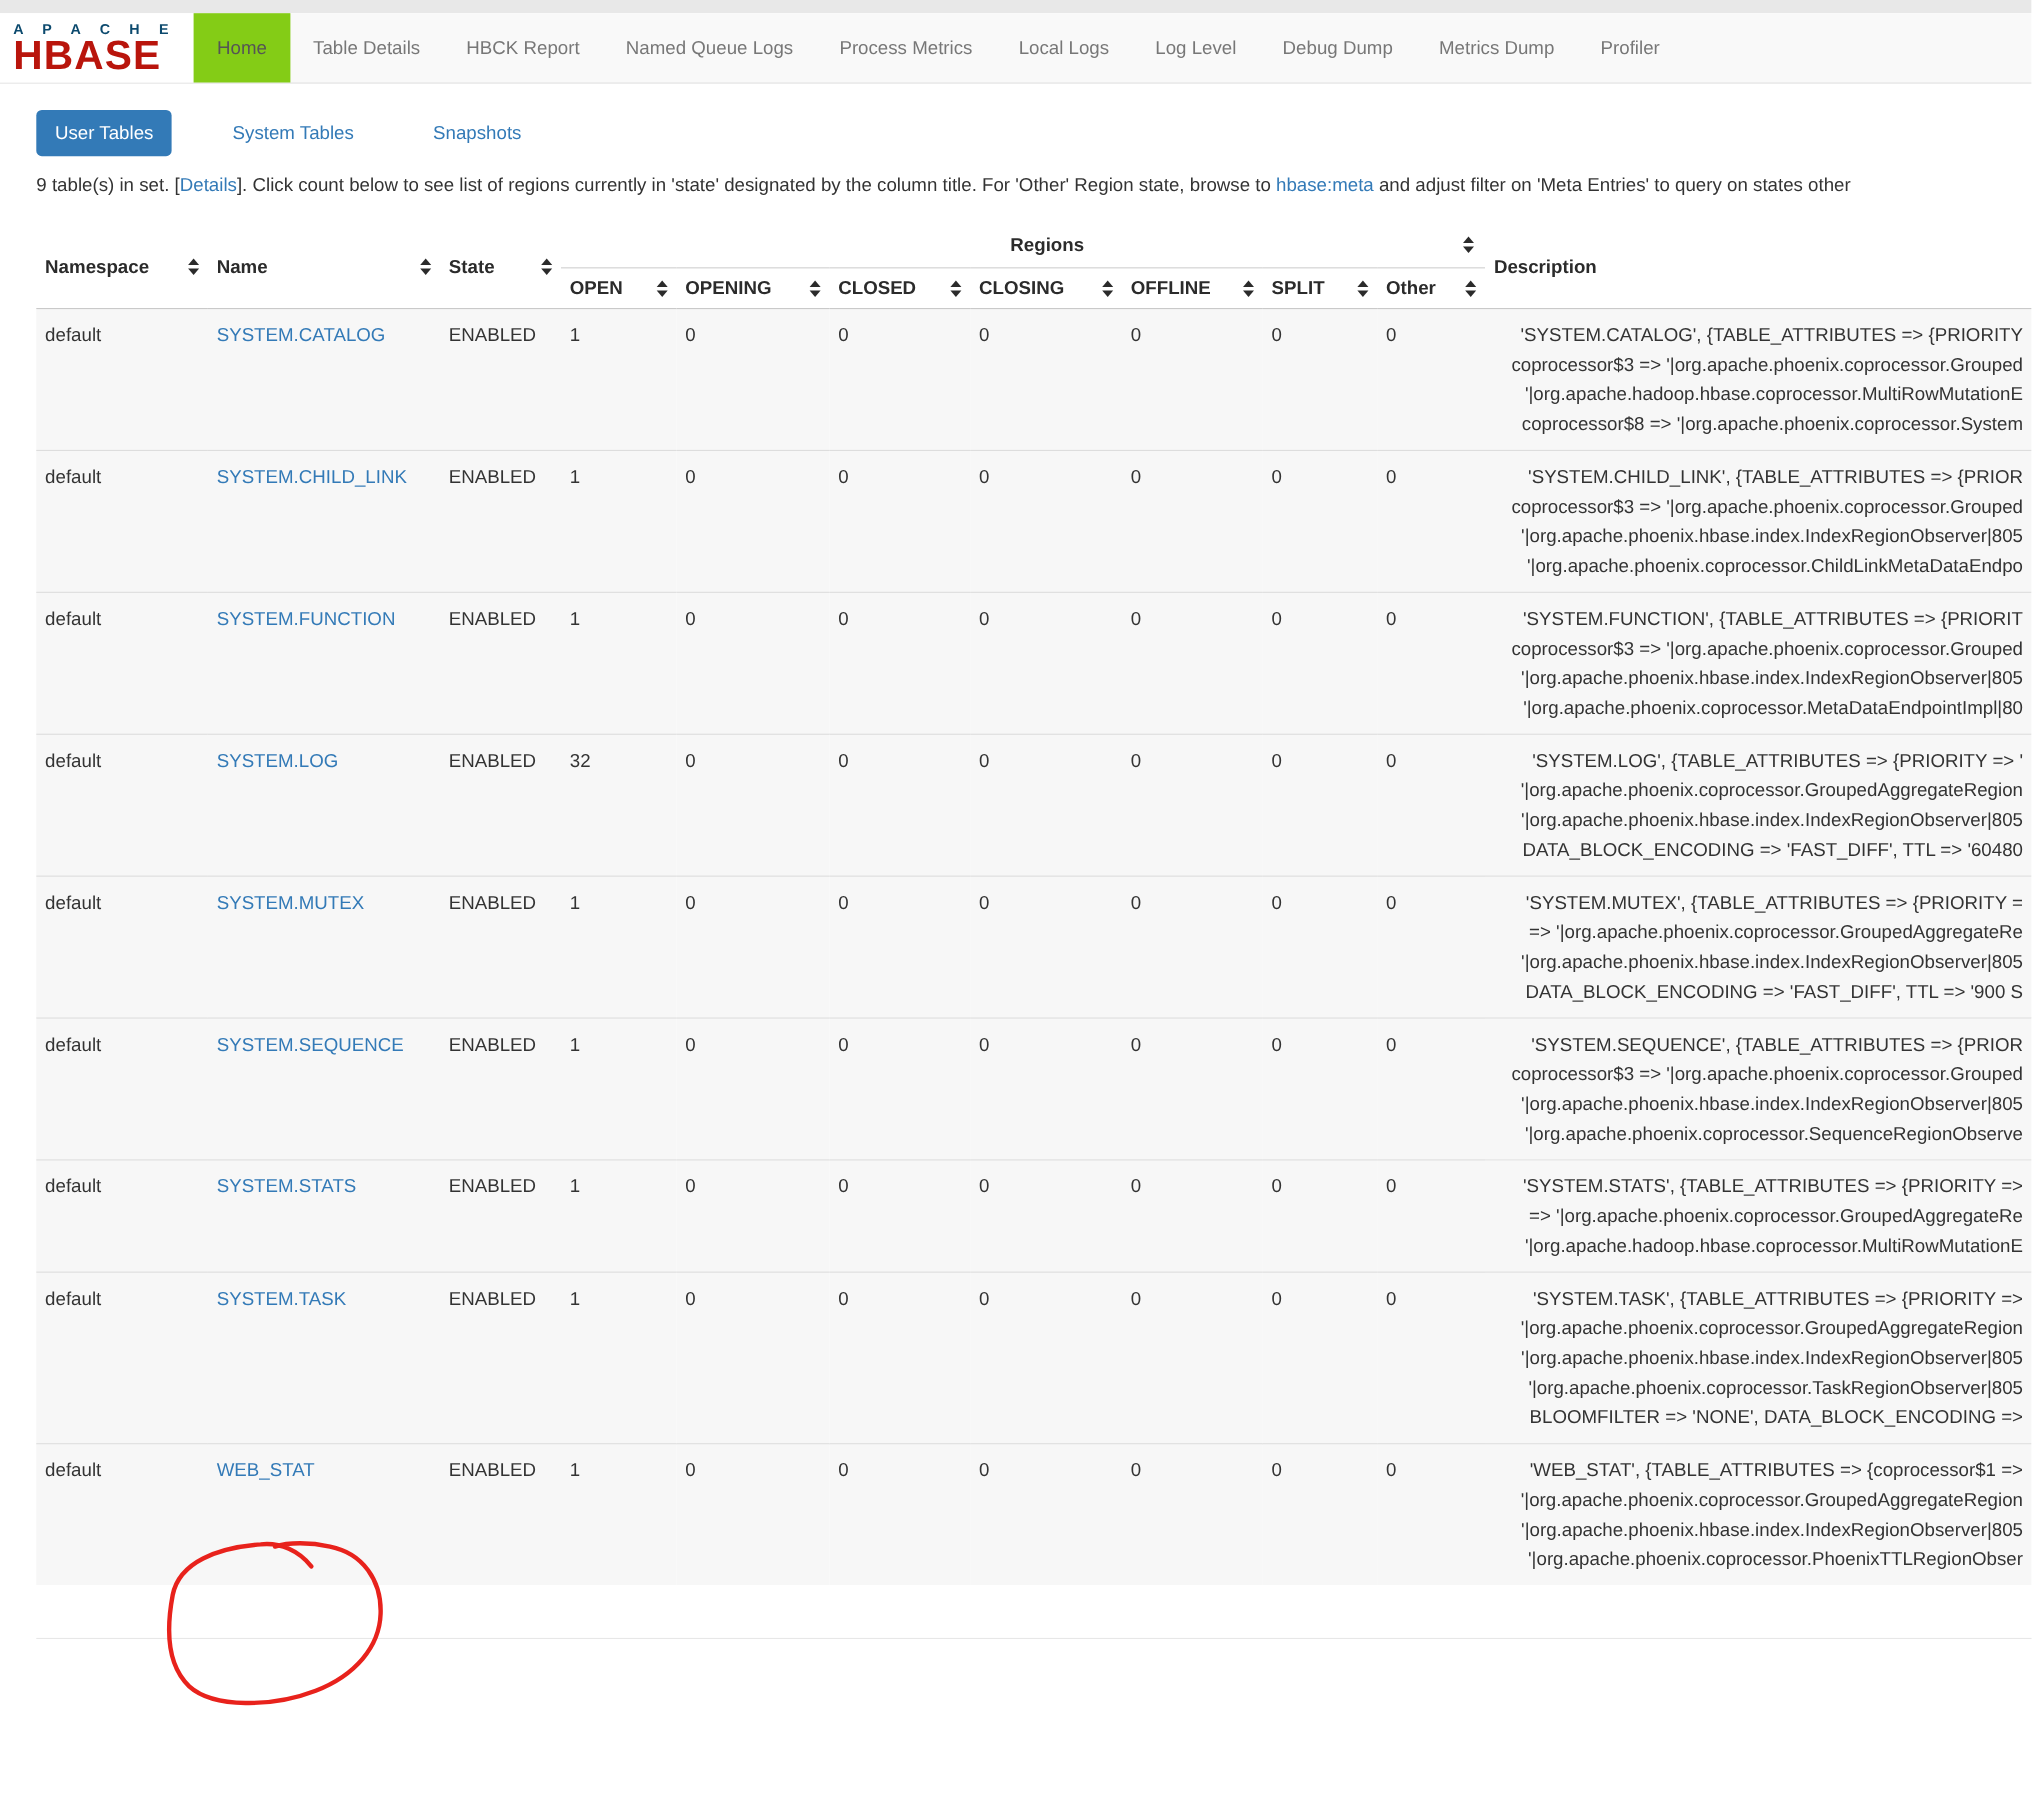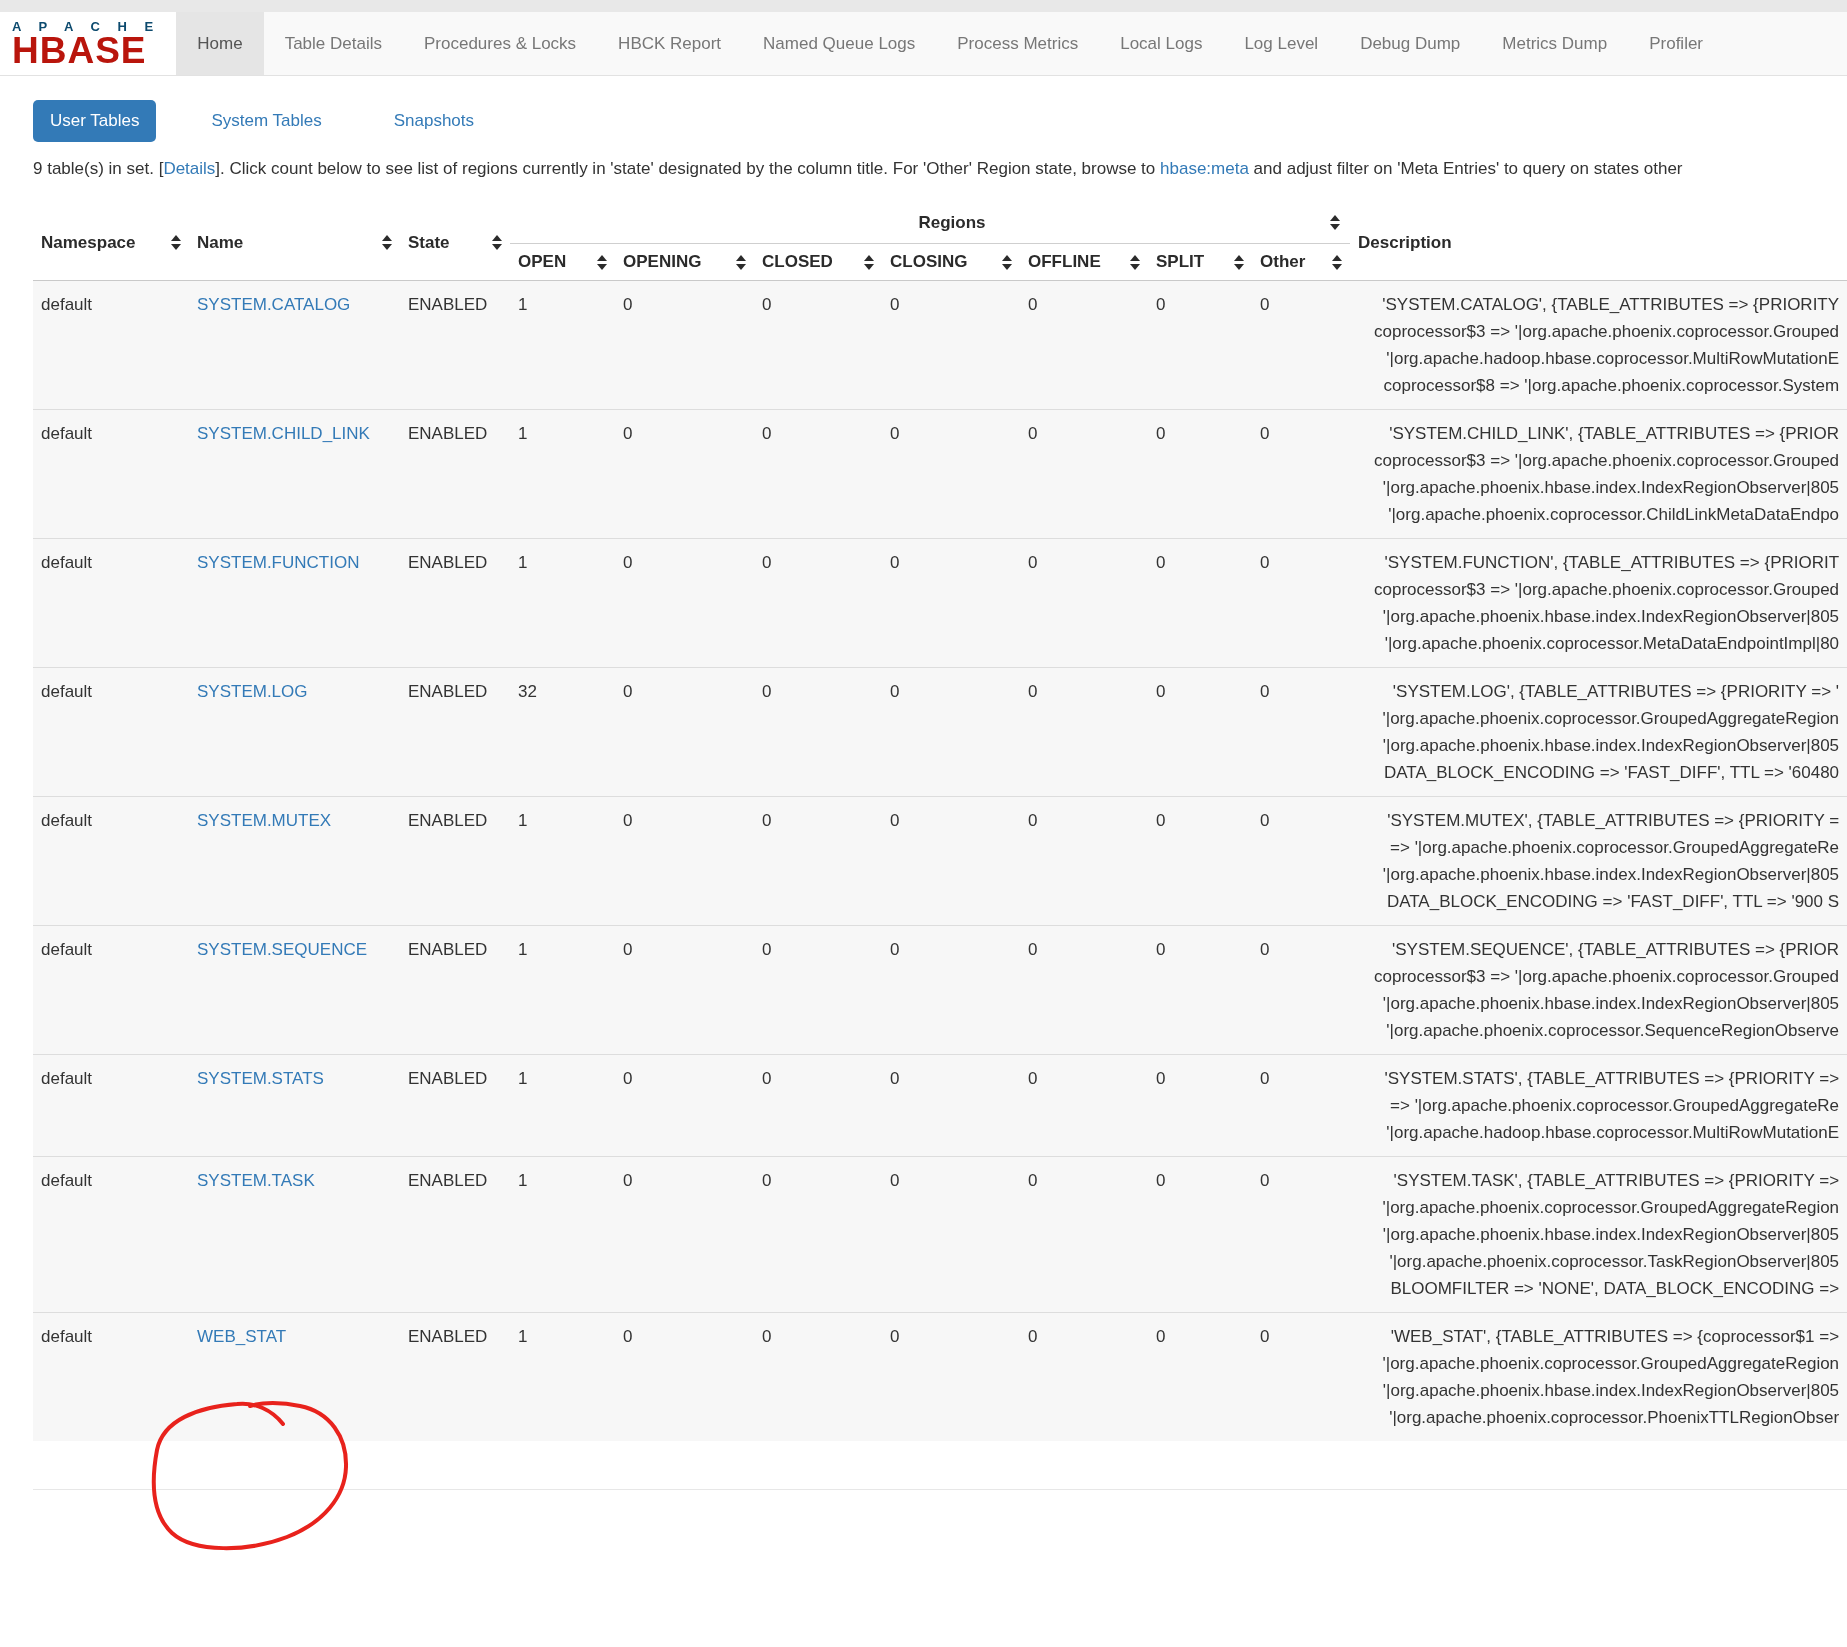--- a/index.html
+++ b/index.html
@@ -7,21 +7,21 @@
         font-family:"Liberation Sans","DejaVu Sans",sans-serif;color:#333;}
   
   .top-strip{height:12px;background:#e8e8e8;}
   .navbar{display:flex;align-items:stretch;height:63px;background:#f9f9f9;border-bottom:1px solid #e2e2e2;}
   .brand{background:#fff;display:flex;flex-direction:column;justify-content:center;
          padding:2px 16px 2px 12px;cursor:pointer;}
   .brand-top{font-size:13px;font-weight:bold;letter-spacing:7px;color:#0c4a6e;line-height:14px;}
   .brand-bottom{font-size:37px;font-weight:800;color:#b9150c;line-height:34px;letter-spacing:1px;}
   .nav-items{display:flex;align-items:stretch;}
   .nav-item{display:flex;align-items:center;padding:0 21px;font-size:17px;color:#777;cursor:pointer;white-space:nowrap;}
-  .nav-item.active{background:#e5e5e5;color:#555;}
+  .nav-item.active{background:#84cc16;color:#555;}
   
   .total-line{margin:9px 0 0 38px;font-size:17px;color:#333;}
   .content{padding:0 0 0 33px;}
   h1.page-title{margin:44px 0 0 0;font-size:38px;font-weight:400;color:#3878b4;line-height:44px;}
   .tabs{display:flex;align-items:center;gap:38px;margin-top:24px;}
   .pill{font-size:17px;padding:11px 17px;border-radius:5px;color:#337ab7;cursor:pointer;white-space:nowrap;}
   .pill.active{background:#337ab7;color:#fff;}
   .intro{margin-top:17px;font-size:17px;color:#333;white-space:nowrap;overflow:hidden;}
   a.lnk{color:#337ab7;text-decoration:none;cursor:pointer;}
   
@@ -56,21 +56,20 @@
   <div class="top-strip"></div>
 
   <div class="navbar">
     <div class="brand">
       <div class="brand-top">A P A C H E</div>
       <div class="brand-bottom">HBASE</div>
     </div>
     <div class="nav-items">
         <div class="nav-item active">Home</div>
         <div class="nav-item">Table Details</div>
-        <div class="nav-item">Procedures &amp; Locks</div>
         <div class="nav-item">HBCK Report</div>
         <div class="nav-item">Named Queue Logs</div>
         <div class="nav-item">Process Metrics</div>
         <div class="nav-item">Local Logs</div>
         <div class="nav-item">Log Level</div>
         <div class="nav-item">Debug Dump</div>
         <div class="nav-item">Metrics Dump</div>
         <div class="nav-item">Profiler</div>
       </div>
   </div>

